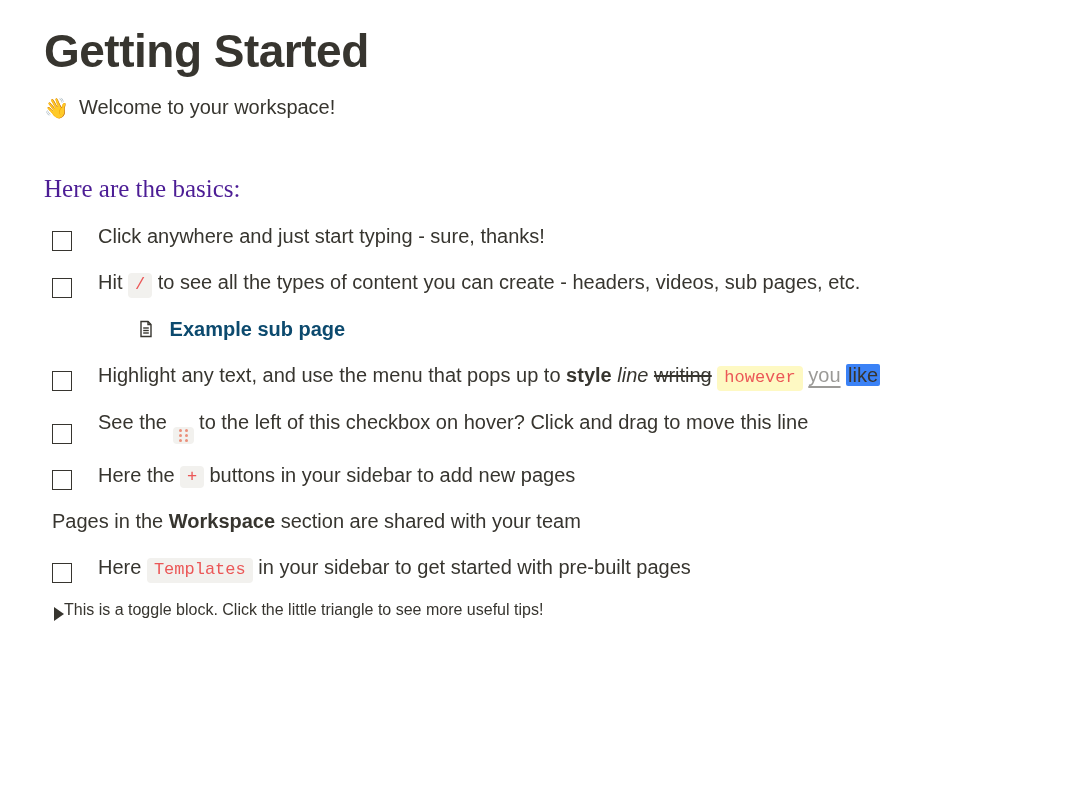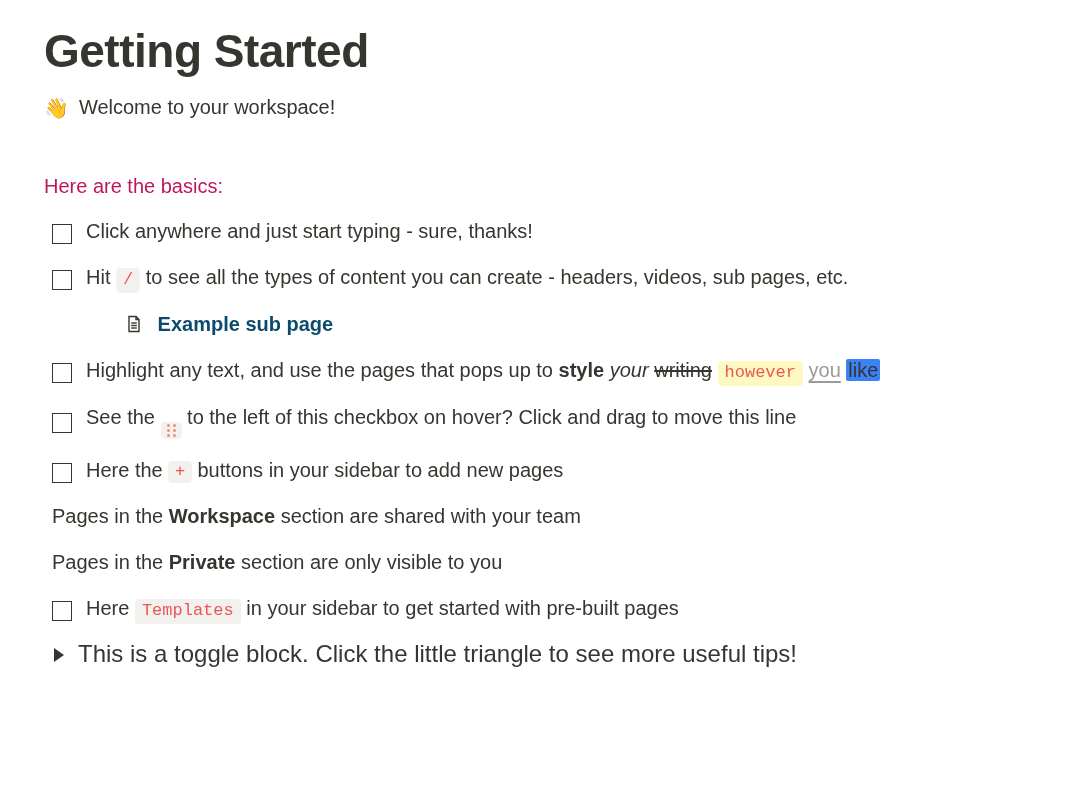--- a/index.html
+++ b/index.html
@@ -28,28 +28,29 @@
     margin-bottom: 56px;
     display: flex;
     align-items: center;
     gap: 10px;
   }
   .wave {
     font-size: 20px;
     line-height: 1;
   }
   .basics-heading {
-    font-size: 20px;
+    font-size: 25px;
     margin: 0 0 18px 0;
-    color: #be185d;
+    color: #4c1d95;
+    font-family: Liberation Serif, serif;
   }
   .block-row {
     display: flex;
-    align-items: center;
-    gap: 14px;
+    align-items: flex-end;
+    gap: 26px;
     font-size: 20px;
     line-height: 1.5;
     margin: 0 0 16px 8px;
   }
   .block-row.nested {
     margin-left: 48px;
   }
   .block-row.indent-text {
   }
   .checkbox {
@@ -140,23 +141,22 @@
     color: #eb5757;
     font-family: SFMono-Regular, Consolas, monospace;
     font-size: 16px;
     padding: 0px 7px 1px 7px;
     display: inline-block;
     line-height: 1.3;
     vertical-align: 1px;
   }
   .toggle-row {
     display: flex;
-    align-items: flex-start;
-    gap: 14px;
-    font-size: 24px;
+    align-items: center;
+    font-size: 16px;
     margin: 0 0 14px 8px;
   }
   .triangle {
     width: 0; height: 0;
     border-top: 7px solid transparent;
     border-bottom: 7px solid transparent;
     border-left: 10px solid #37352f;
     margin-top: 8px;
     margin-left: 2px;
     cursor: pointer;
@@ -200,21 +200,21 @@
           <line x1="7.2" y1="14" x2="12.8" y2="14"></line>
         </svg>
       </span>
       <span class="page-link">Example sub page</span>
     </div>
   </div>
 
   <div class="block-row">
     <div class="checkbox"></div>
     <div class="content">
-      <span>Highlight any text, and use the pages that pops up to </span><span class="bold">style</span><span> </span><span class="italic">your</span><span> </span><span class="strike">writing</span><span>  </span><span class="hl-code">however</span><span>  </span><span class="gray-underline">you</span><span> </span><span class="hl-yellow">like</span>
+      <span>Highlight any text, and use the menu that pops up to </span><span class="bold">style</span><span> </span><span class="italic">line</span><span> </span><span class="strike">writing</span><span>  </span><span class="hl-code">however</span><span>  </span><span class="gray-underline">you</span><span> </span><span class="hl-yellow">like</span>
     </div>
   </div>
 
   <div class="block-row">
     <div class="checkbox"></div>
     <div class="content">
       <span>See the </span><span class="drag-handle-box">
           <span class="drag-dots">
             <span></span>
             <span></span>
@@ -230,25 +230,20 @@
   <div class="block-row">
     <div class="checkbox"></div>
     <div class="content">
       <span>Here the </span><span class="plus-box">+</span><span> buttons in your sidebar to add new pages</span>
     </div>
   </div>
 
   <div class="block-row indent-text">
     <div class="content">
       <span>Pages in the </span><span class="bold">Workspace</span><span> section are shared with your team</span>
-    </div>
-  </div>
-  <div class="block-row indent-text">
-    <div class="content">
-      <span>Pages in the </span><span class="bold">Private</span><span> section are only visible to you</span>
     </div>
   </div>
 
   <div class="block-row">
     <div class="checkbox"></div>
     <div class="content">
       <span>Here </span><span class="kbd">Templates</span><span> in your sidebar to get started with pre-built pages</span>
     </div>
   </div>
 

